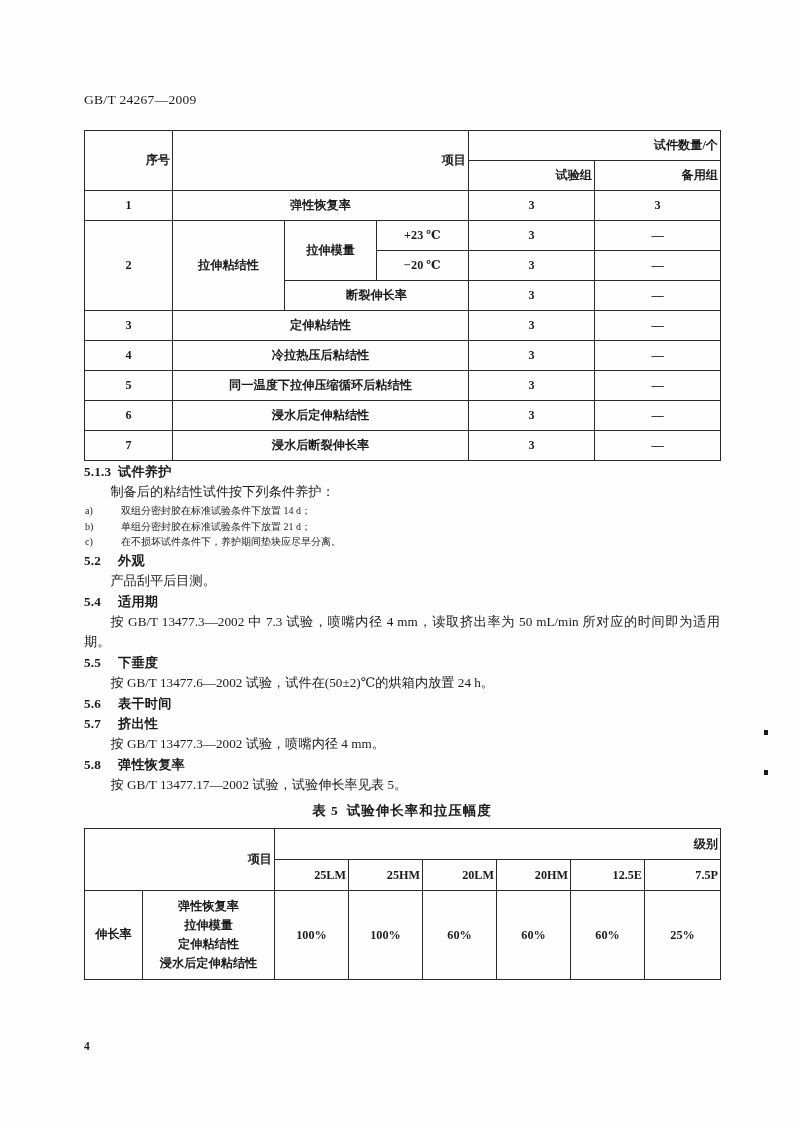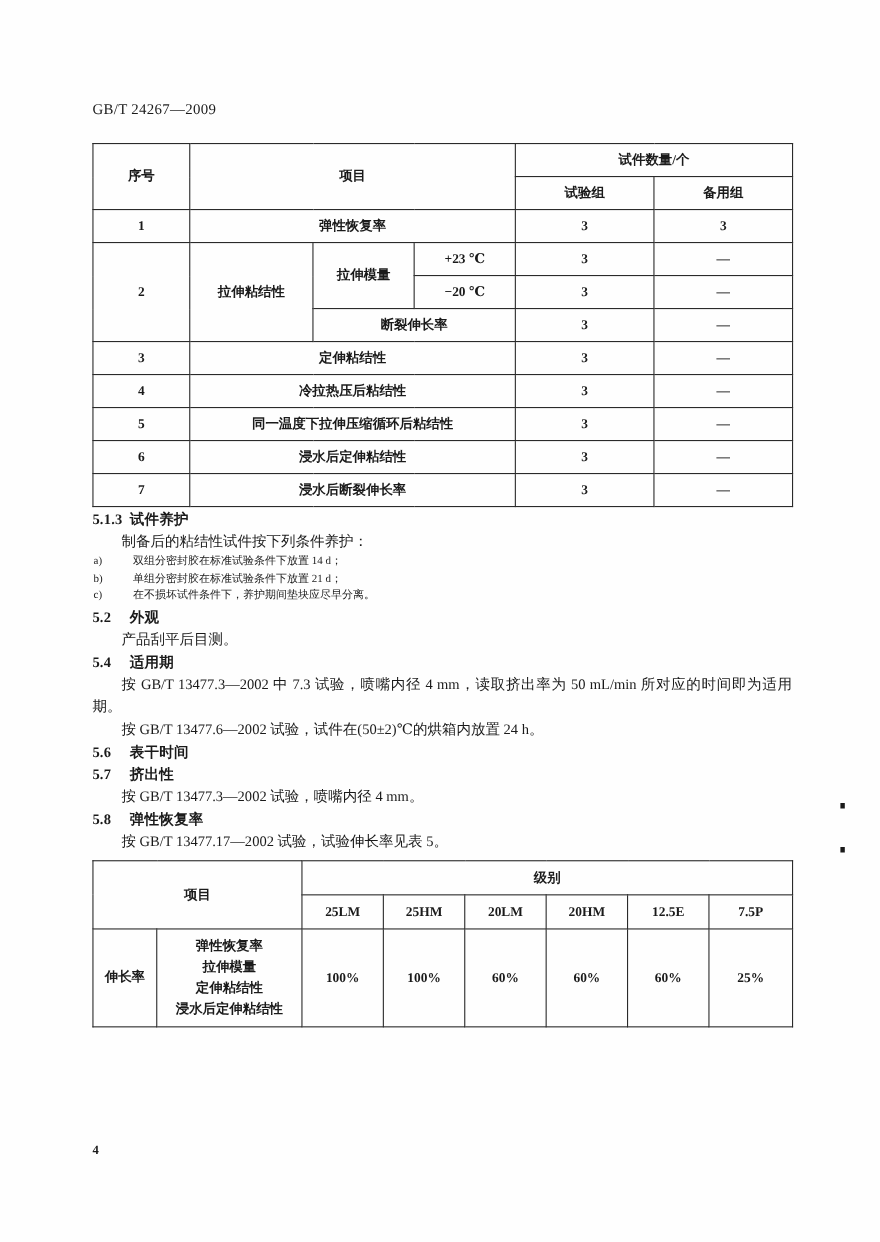--- a/index.html
+++ b/index.html
@@ -52,21 +52,21 @@
     table-layout: fixed;
   }
   table.std td, table.std th {
     border: 1px solid #2a2a2a;
     text-align: center;
     vertical-align: middle;
     padding: 4px 2px;
     font-weight: bold;
     line-height: 1.35;
   }
-  table.std th { font-weight: bold; }
+  table.std th { font-weight: bold; text-align: right; }
   table.std .t-outer-top { border-top-width: 1.6px; }
   .tbl4 td, .tbl4 th { height: 21px; }
   .tbl4 .rowtall { height: 26px; }
   .dash { font-weight: bold; letter-spacing: 0px; }
 
   .tbl5 td, .tbl5 th { height: 22px; }
   .tbl5 .multi {
     line-height: 1.55;
     padding: 6px 2px;
   }
@@ -229,20 +229,23 @@
 
 
     <div class="sec">
       <div class="sec-head">
         <span class="num">5.4</span><span>适用期</span>
       </div>
       <p class="para">按 GB/T 13477.3—2002 中 7.3 试验，喷嘴内径 4 mm，读取挤出率为 50 mL/min 所对应的时间即为适用期。</p>
     </div>
 
     <div class="sec">
+      <div class="sec-head">
+        <span class="num">5.5</span><span>下垂度</span>
+      </div>
       <p class="para">按 GB/T 13477.6—2002 试验，试件在(50±2)℃的烘箱内放置 24 h。</p>
     </div>
 
     <div class="sec">
       <div class="sec-head">
         <span class="num">5.6</span><span>表干时间</span>
       </div>
     </div>
 
     <div class="sec">
@@ -254,20 +257,23 @@
 
     <div class="sec">
       <div class="sec-head">
         <span class="num">5.8</span><span>弹性恢复率</span>
       </div>
       <p class="para">按 GB/T 13477.17—2002 试验，试验伸长率见表 5。</p>
     </div>
 
     <div class="spacer-sm"></div>
 
+    <div class="table-caption">
+      <span>表 5</span><span class="cap-gap"></span><span>试验伸长率和拉压幅度</span>
+    </div>
 
     <table class="std tbl5">
       <colgroup>
         <col style="width:58px">
         <col style="width:132px">
         <col style="width:74px">
         <col style="width:74px">
         <col style="width:74px">
         <col style="width:74px">
         <col style="width:74px">

